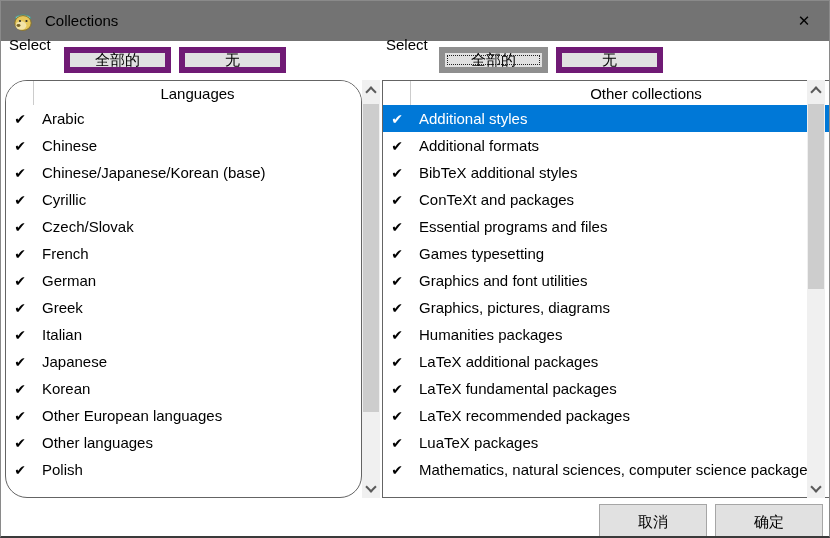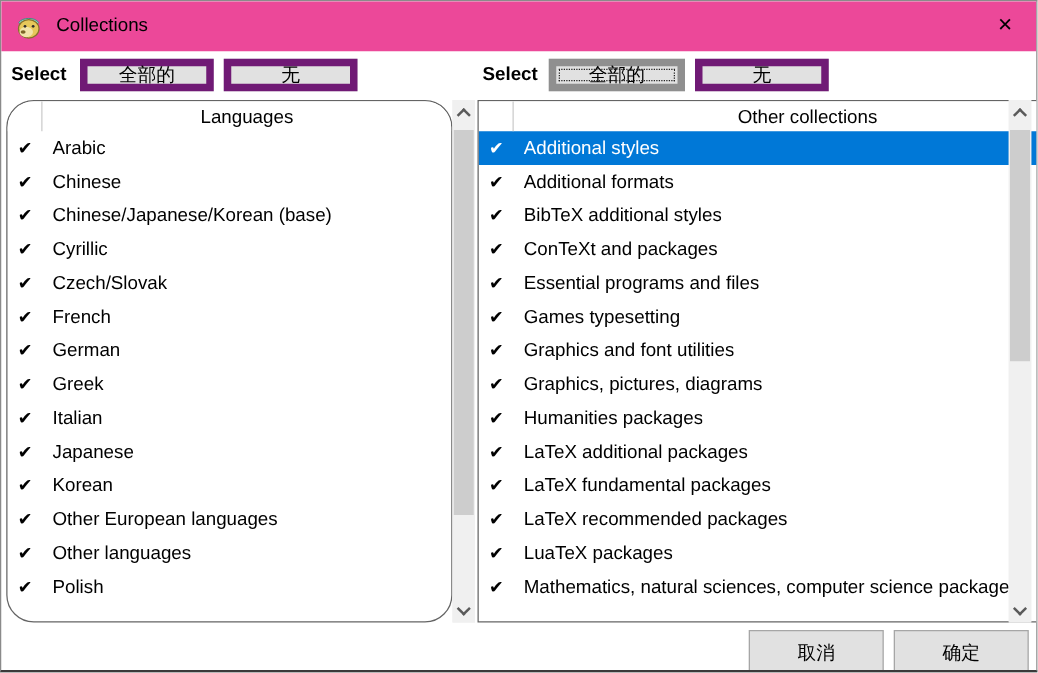--- a/index.html
+++ b/index.html
@@ -2,26 +2,26 @@
 <html><head>
 <meta charset="utf-8">
 <style>
   html,body{margin:0;padding:0;background:#cfcfcf;font-family:"Liberation Sans","DejaVu Sans",sans-serif;}
   .window{
     position:relative;width:830px;height:538px;background:#ffffff;
     box-sizing:border-box;border:1px solid #8a8a8a;border-bottom:2px solid #3a3a3a;
     overflow:hidden;color:#000;
   }
   
-  .titlebar{position:absolute;left:0;top:0;width:100%;height:40px;background:#ec4899;}
+  .titlebar{position:absolute;left:0;top:0;width:100%;height:40px;background:#737373;}
   .app-icon{position:absolute;left:11px;top:9px;width:22px;height:22px;}
   .title-text{position:absolute;left:44px;top:0;height:40px;line-height:40px;font-size:15px;}
   .close-btn{position:absolute;right:8px;top:4px;width:34px;height:32px;text-align:center;line-height:32px;font-size:15px;color:#000;cursor:default;}
   
-  .select-label{position:absolute;top:45px;height:27px;line-height:27px;font-size:15px;font-weight:bold;}
+  .select-label{position:absolute;top:30px;height:27px;line-height:27px;font-size:15px;}
   .sel-left{left:8px;}
   .sel-right{left:385px;}
   .btn{
     position:absolute;top:46px;height:26px;box-sizing:border-box;
     background:#e1e1e1;border:6px solid #701a75;font-size:15px;
     display:flex;align-items:center;justify-content:center;cursor:default;
   }
   .btn-all-left{left:63px;width:107px;}
   .btn-none-left{left:178px;width:107px;}
   .btn-all-right{left:438px;width:109px;}

